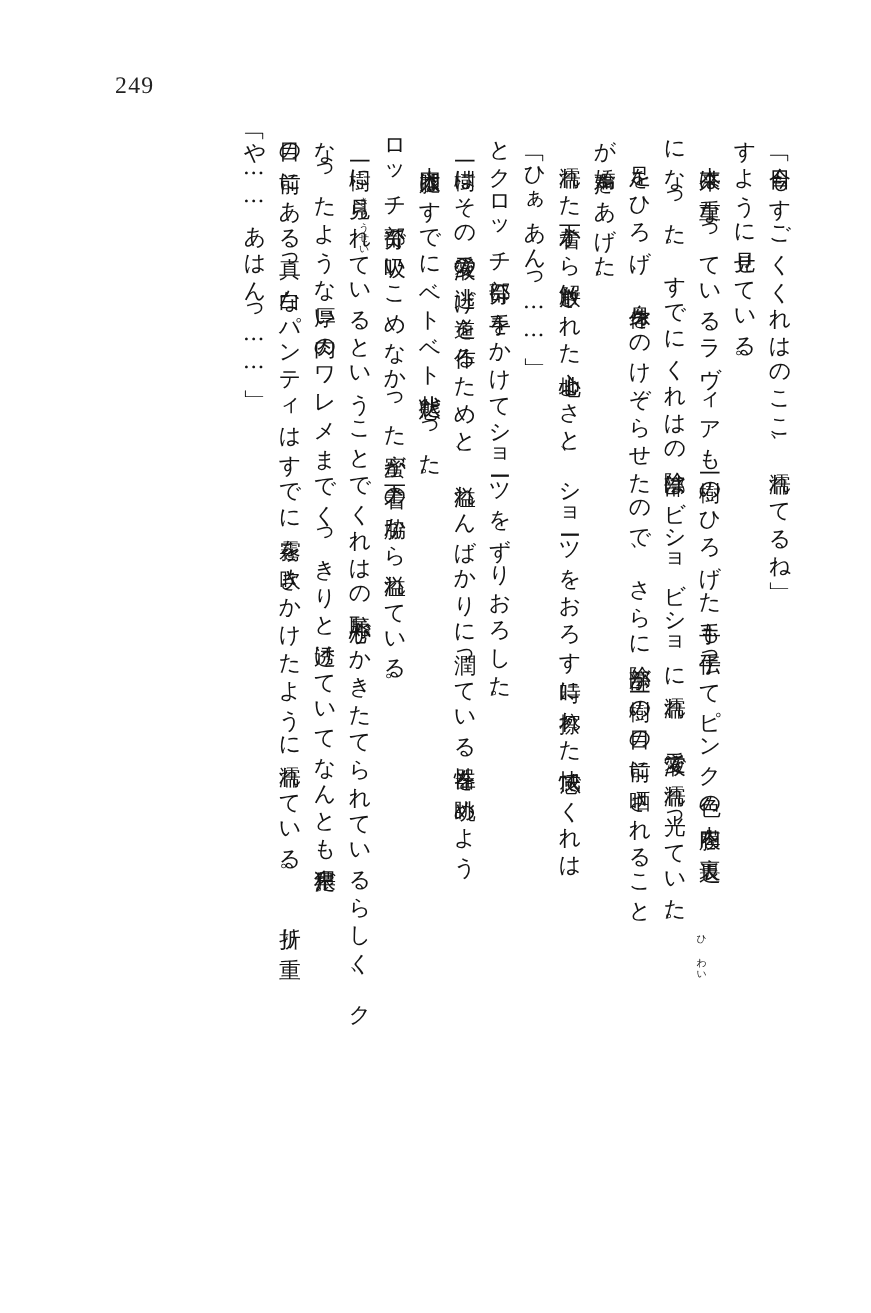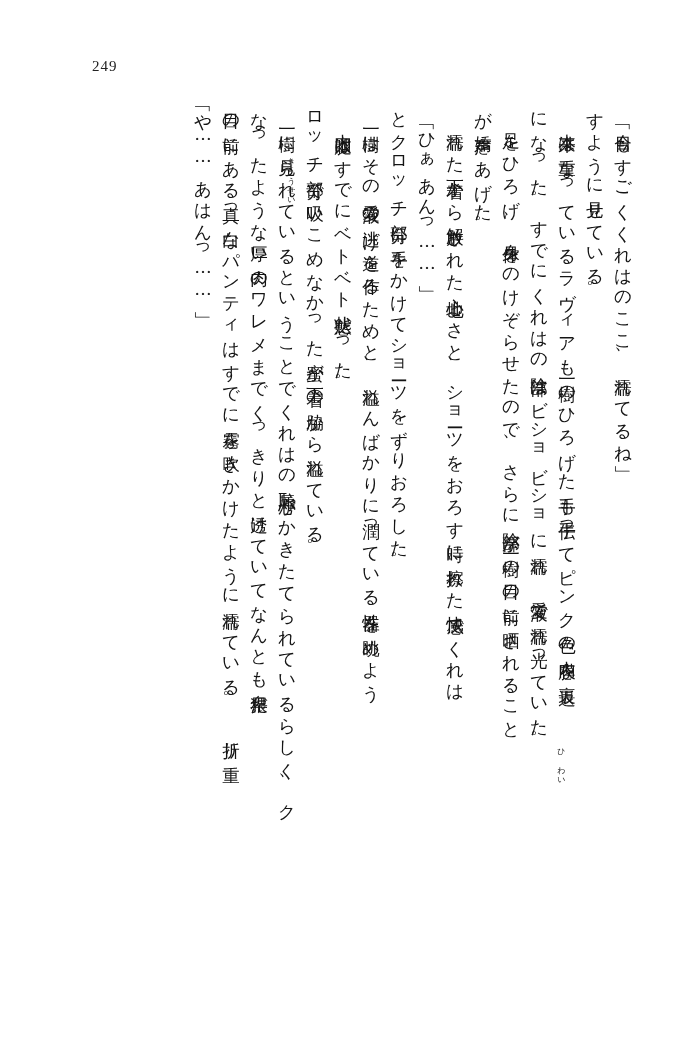--- a/index.html
+++ b/index.html
@@ -20,21 +20,21 @@
     width: 697px;
     height: 1050px;
     background: #ffffff;
   }
 
   
   #page-number {
     position: absolute;
     left: 92px;
     top: 58px;
-    font-size: 15px;
+    font-size: 19px;
     letter-spacing: 1px;
     color: #222;
     font-family: "Liberation Serif", "DejaVu Serif", serif;
   }
 
   
   #text-block {
     position: absolute;
     top: 100px;
     right: 66px;

